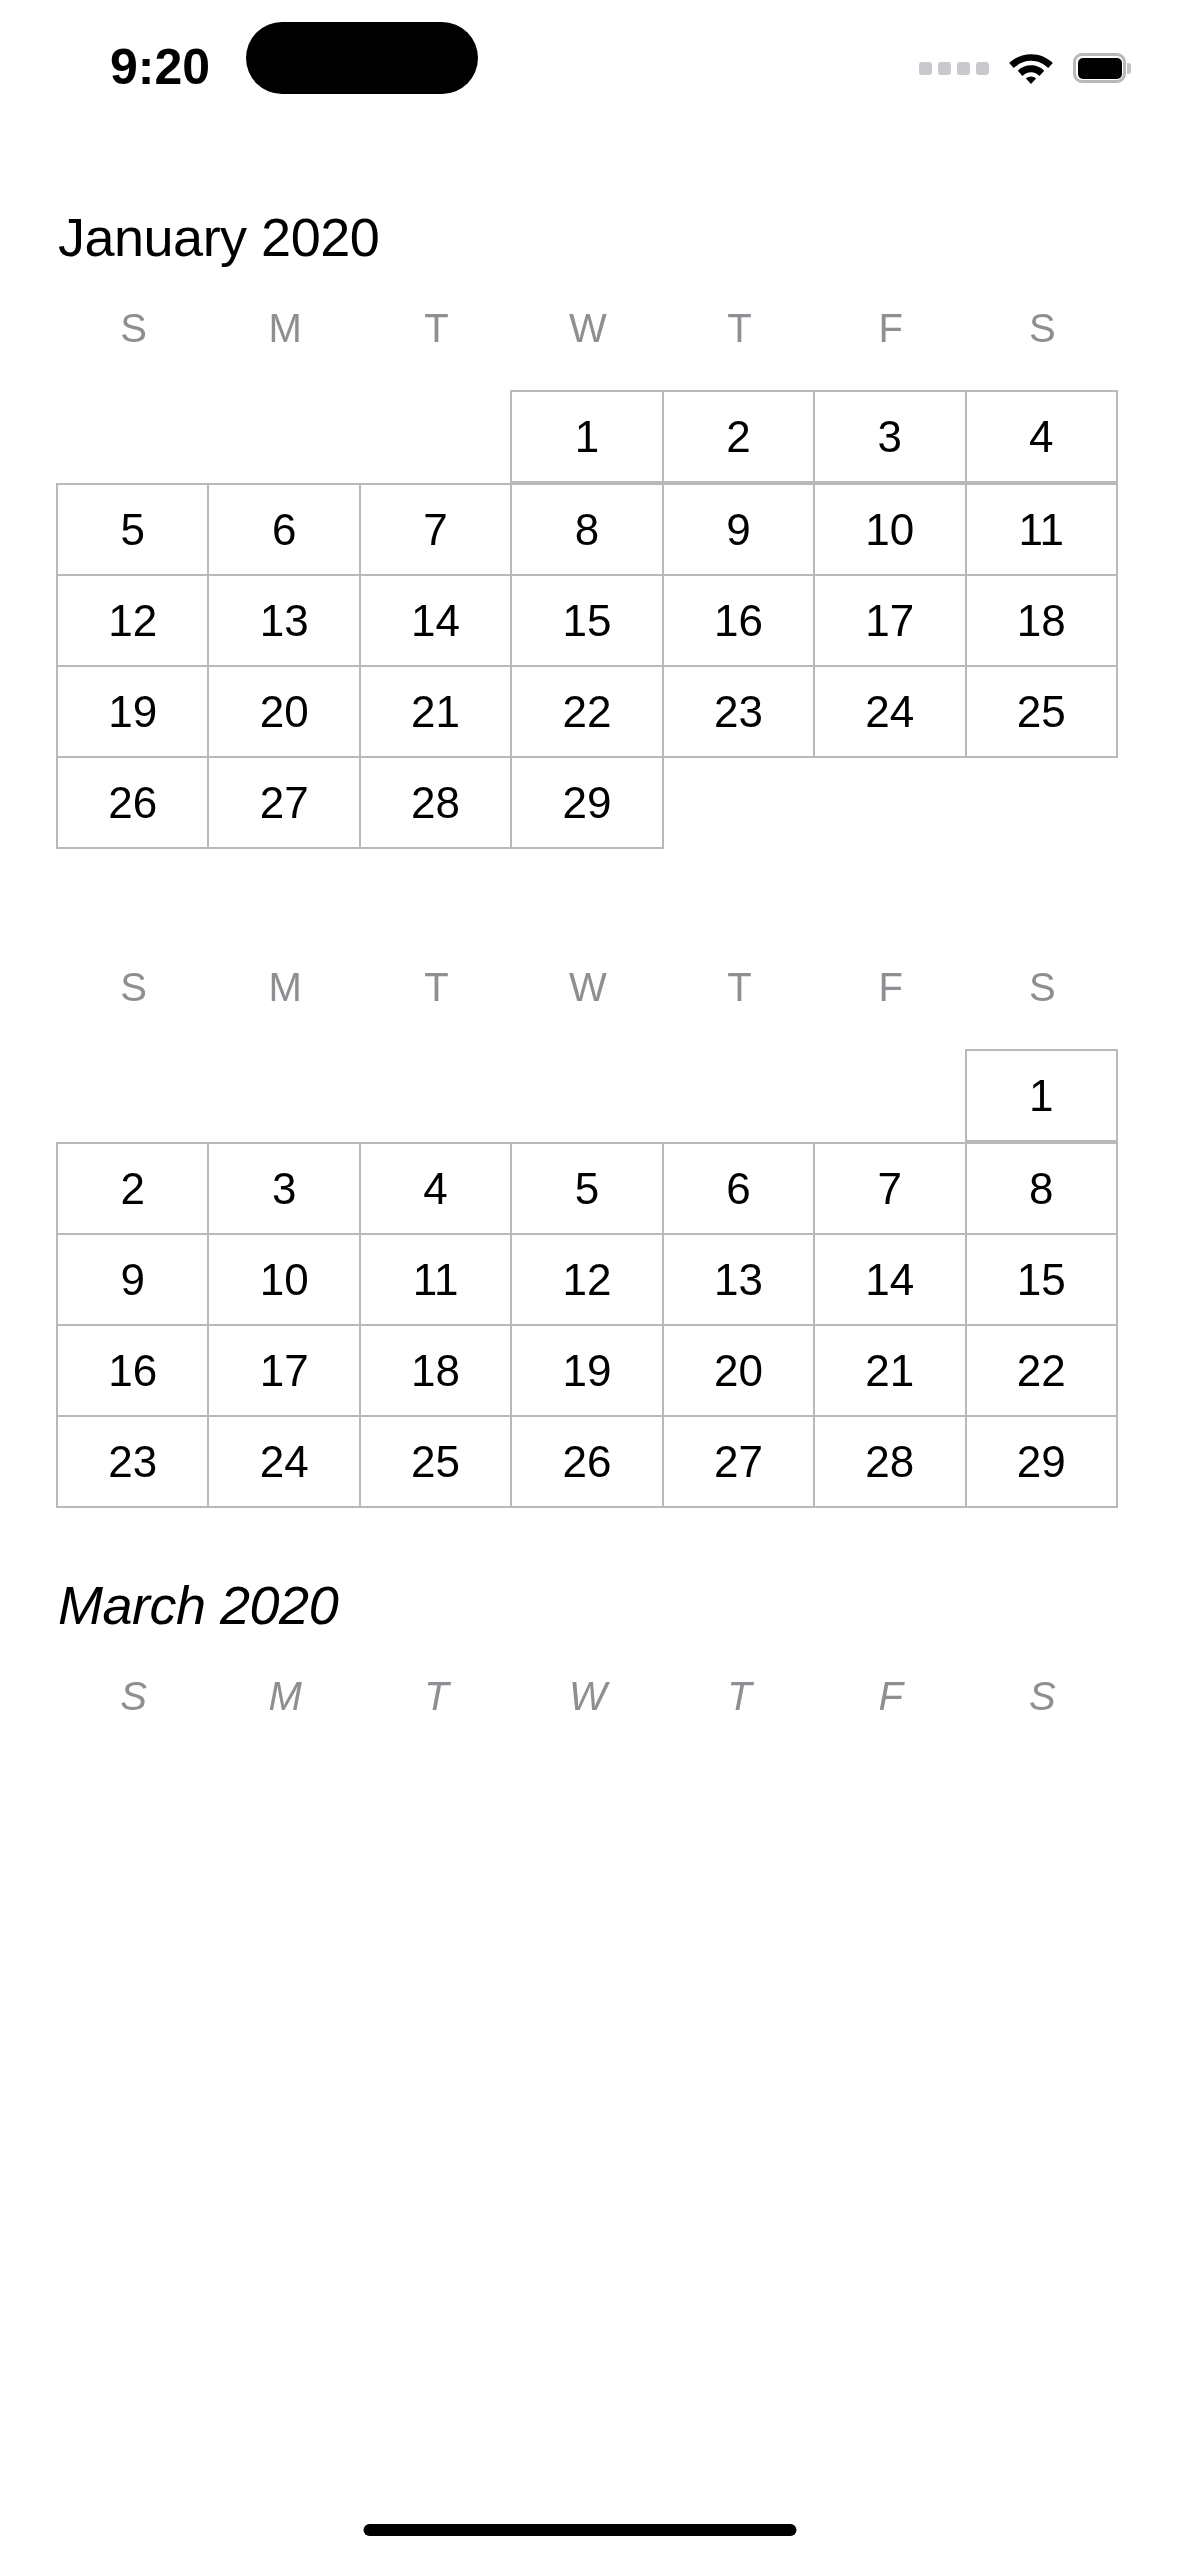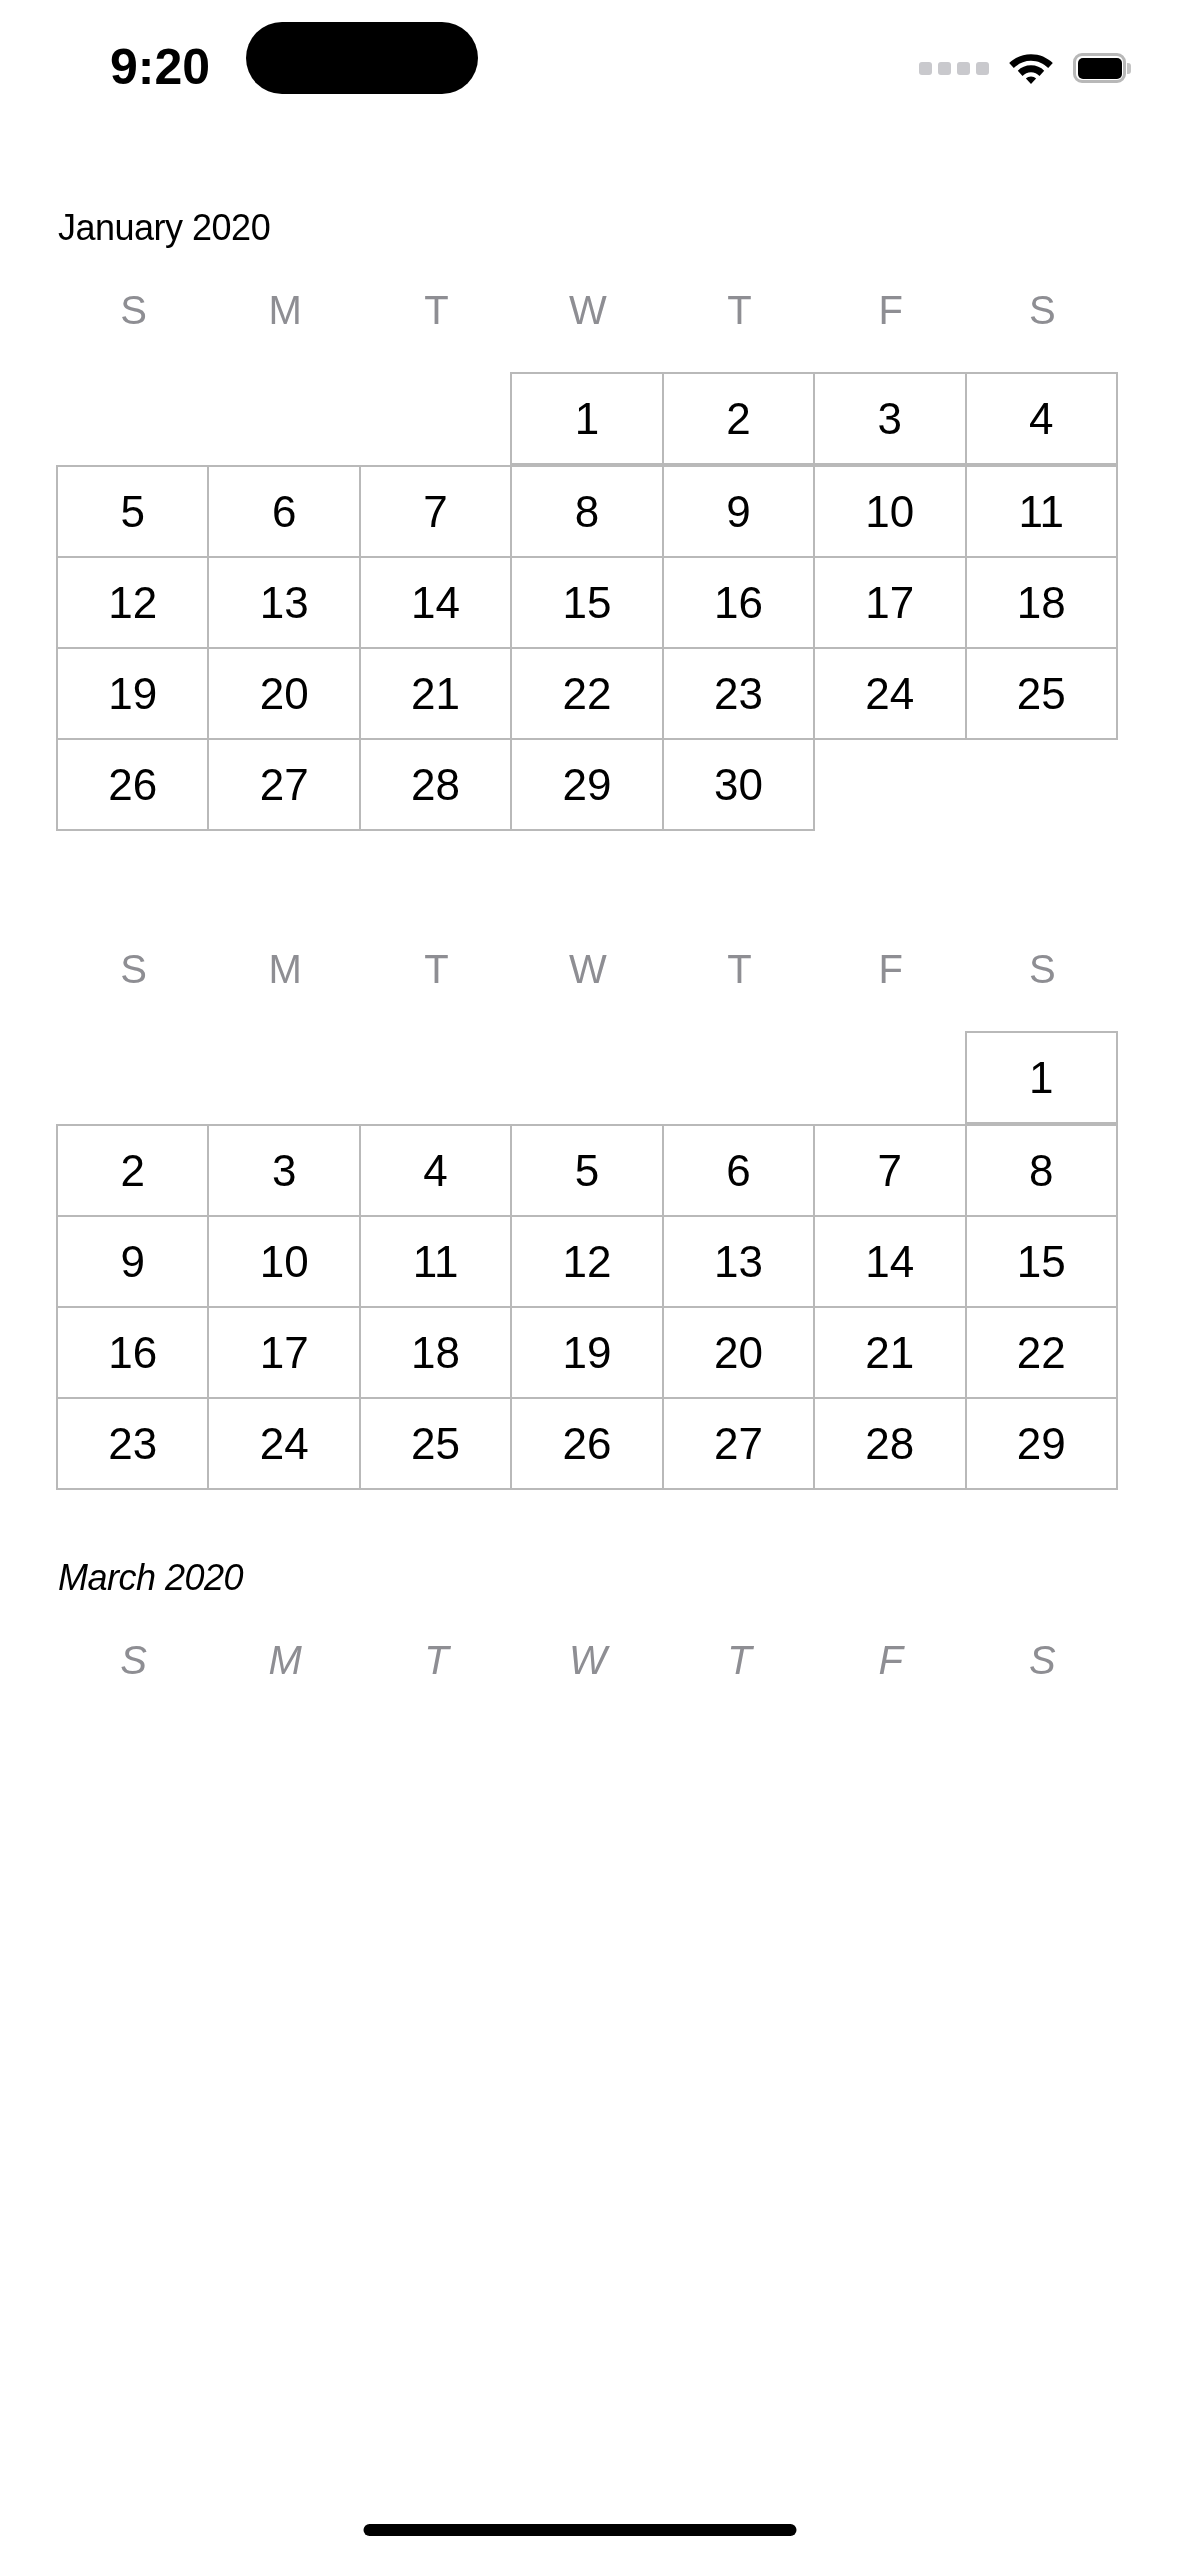--- a/index.html
+++ b/index.html
@@ -50,21 +50,21 @@
     background:#c4c4c4; border-radius:0 3px 3px 0;
   }
 
   
   .content { position:absolute; top:140px; left:0; width:1179px; }
 
   .month-block { width:1179px; }
 
   .month-title {
     padding-left:58px;
-    font-size:36px;
+    font-size:54px;
     font-weight:400;
     color:#000;
     line-height:1;
     letter-spacing:-0.5px;
   }
 
   .weekday-row {
     display:grid;
     grid-template-columns:repeat(7, 151.43px);
     width:1060px;
@@ -180,21 +180,20 @@
           <div class="day-cell">20</div>
           <div class="day-cell">21</div>
           <div class="day-cell">22</div>
           <div class="day-cell">23</div>
           <div class="day-cell">24</div>
           <div class="day-cell">25</div>
           <div class="day-cell">26</div>
           <div class="day-cell">27</div>
           <div class="day-cell">28</div>
           <div class="day-cell">29</div>
-          <div class="day-cell">30</div>
           <div class="day-cell empty"></div>
         </div>
     </div>
 
     <div class="month-block" style="padding-top:72px;">
       <div class="weekday-row" style="margin-top:44px;">
         <div class="weekday-cell">S</div>
         <div class="weekday-cell">M</div>
         <div class="weekday-cell">T</div>
         <div class="weekday-cell">W</div>

